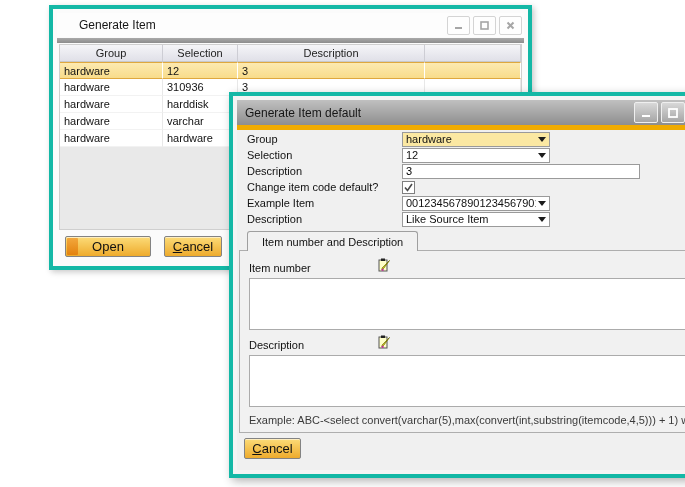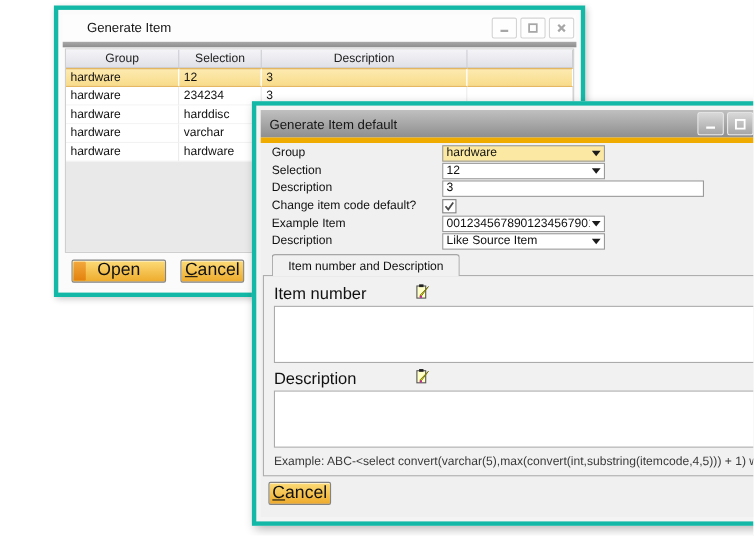--- a/index.html
+++ b/index.html
@@ -31,21 +31,21 @@
   .td{display:flex;align-items:center;padding-left:4px;border-right:1px solid #e8e8e8;
       border-bottom:1px solid #f2f2f2;background:#fff;overflow:hidden;white-space:nowrap;}
   .trow.sel .td{background:linear-gradient(#fdeab0,#f8dc8b);border-top:1px solid #dfa83e;
       border-bottom:1px solid #dfa83e;border-right:1px solid #ffffff;}
   .tfill{flex:1;background:#e9e9e9;}
   .bg-footer{height:32px;flex:none;display:flex;align-items:center;padding-left:8px;gap:13px;background:#fbfbfb;}
 
   
   .gold-btn{position:relative;height:21px;box-sizing:border-box;border:1px solid #838383;border-radius:2px;
             background:linear-gradient(#fcdb78,#eeab2c);box-shadow:inset 0 1px 0 rgba(255,255,255,.55);
-            display:flex;align-items:center;justify-content:center;font-size:16px;color:#111;cursor:default;}
+            display:flex;align-items:center;justify-content:center;font-size:13px;color:#111;cursor:default;}
   .gold-btn .focus-block{position:absolute;left:1px;top:1px;bottom:1px;width:11px;border-radius:1px;
             background:linear-gradient(#f2a73c,#e3820e);}
   .accel{text-decoration:underline;}
 
   
   #dlg{left:185px;top:92px;width:495px;height:386px;background:#f4f4f4;z-index:10;}
   #dlg .titlebar{height:25px;background:linear-gradient(#c0c0c0,#8e8e8e);padding:0 4px 0 8px;}
   #dlg .winbtn{width:22px;height:19px;background:linear-gradient(#d8d8d8,#a6a6a6);
                border:1px solid #efefef;color:#ffffff;}
   .amberbar{height:5px;flex:none;background:#f0ab00;}
@@ -68,21 +68,21 @@
 
   .tabs{position:absolute;left:10px;top:101px;display:flex;align-items:flex-end;z-index:2;}
   .tab{box-sizing:border-box;font-size:11px;color:#111;border:1px solid #9f9f9f;border-bottom:none;
        border-radius:3px 3px 0 0;display:flex;align-items:center;padding:0 14px;margin-right:3px;cursor:default;text-align:right;}
   .tab.active{height:20px;background:#f1f1f1;position:relative;z-index:3;}
   .tab.inactive{height:18px;background:linear-gradient(#e9e9e9,#d0d0d0);}
 
   .panel{position:absolute;left:2px;right:2px;top:120px;height:183px;box-sizing:border-box;
          border:1px solid #aeaeae;background:#f1f1f1;padding:9px 9px 0 9px;}
   .plabel-row{display:flex;align-items:center;height:15px;margin-bottom:3px;}
-  .plabel{font-size:15px;color:#111;width:128px;flex:none;}
+  .plabel{font-size:11px;color:#111;width:128px;flex:none;}
   .edit-icon{flex:none;cursor:default;}
   .pta{display:block;width:100%;height:52px;box-sizing:border-box;border:1px solid #ababab;background:#fff;
        resize:none;font-family:"Liberation Sans",sans-serif;font-size:11px;margin:0 0 7px 0;}
   .example{font-size:11px;color:#3a3a3a;white-space:nowrap;overflow:hidden;margin-top:1px;}
 
   .fg-footer{position:absolute;left:7px;bottom:11px;display:flex;gap:14px;}
   .btn-open{width:86px;} .btn-cancel-bg{width:58px;}
   .btn-ok{width:68px;}   .btn-cancel{width:57px;}
 
   .grip{position:absolute;right:8px;bottom:10px;width:17px;height:17px;cursor:nwse-resize;}
@@ -124,27 +124,27 @@
       </div>
 
       <div class="trow sel">
         <span class="td">hardware</span>
         <span class="td">12</span>
         <span class="td">3</span>
         <span class="td"></span>
       </div>
       <div class="trow">
         <span class="td">hardware</span>
-        <span class="td">234234</span>
+        <span class="td">310936</span>
         <span class="td">3</span>
         <span class="td"></span>
       </div>
       <div class="trow">
         <span class="td">hardware</span>
-        <span class="td">harddisc</span>
+        <span class="td">harddisk</span>
         <span class="td"></span>
         <span class="td"></span>
       </div>
       <div class="trow">
         <span class="td">hardware</span>
         <span class="td">varchar</span>
         <span class="td"></span>
         <span class="td"></span>
       </div>
       <div class="trow">

